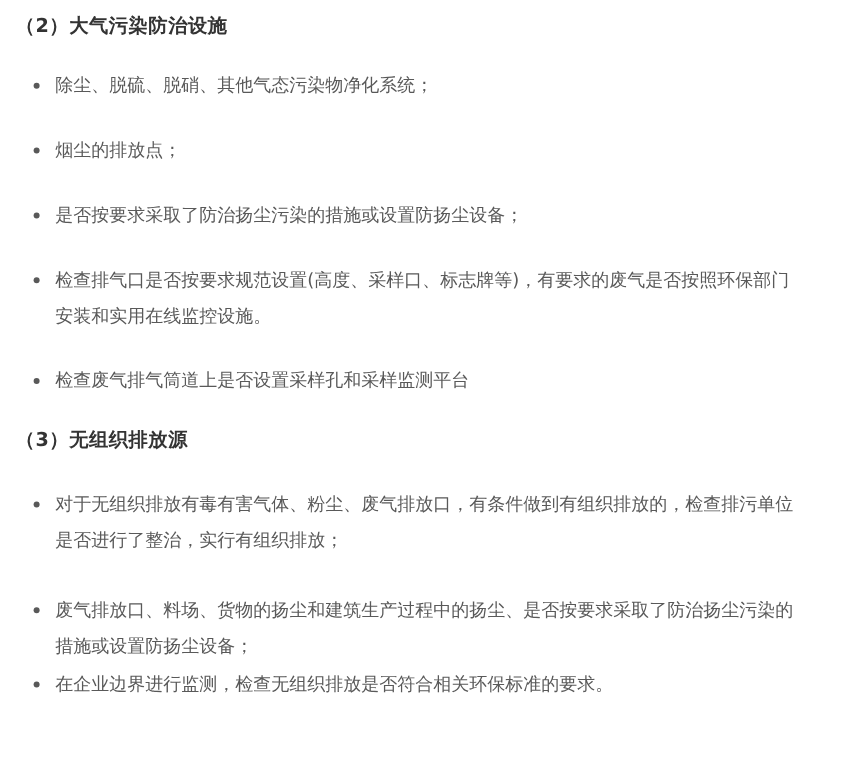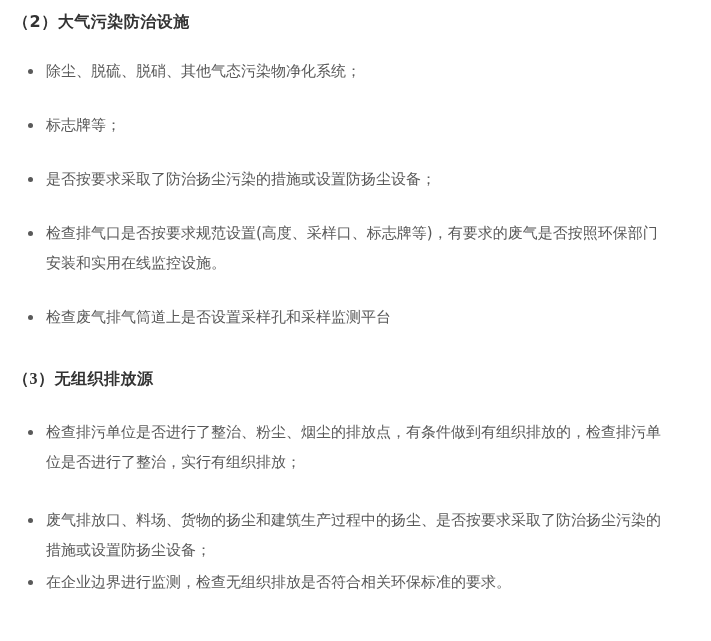--- a/index.html
+++ b/index.html
@@ -19,22 +19,21 @@
   }
   .section-heading {
     margin: 0;
     font-size: 16px;
     line-height: 20px;
     font-weight: bold;
     color: #333333;
     letter-spacing: 0.5px;
   }
   .section-heading.second {
-    margin-top: 13px;
-    font-family: Liberation Serif, serif;
+    margin-top: 1px;
   }
   ul.bullet-list {
     list-style: none;
     margin: 24px 16px 0 0;
     padding: 0;
   }
   ul.bullet-list.second {
     margin-top: 28px;
   }
   ul.bullet-list li {
@@ -68,42 +67,42 @@
 
   <h2 class="section-heading">（2）大气污染防治设施</h2>
 
   <ul class="bullet-list">
     <li>
       <span class="bullet-dot"></span>
       <span>除尘、脱硫、脱硝、其他气态污染物净化系统；</span>
     </li>
     <li>
       <span class="bullet-dot"></span>
-      <span>标志牌等；</span>
+      <span>烟尘的排放点；</span>
     </li>
     <li>
       <span class="bullet-dot"></span>
       <span>是否按要求采取了防治扬尘污染的措施或设置防扬尘设备；</span>
     </li>
     <li>
       <span class="bullet-dot"></span>
       <span>检查排气口是否按要求规范设置(高度、采样口、标志牌等)，有要求的废气是否按照环保部门安装和实用在线监控设施。</span>
     </li>
     <li>
       <span class="bullet-dot"></span>
       <span>检查废气排气筒道上是否设置采样孔和采样监测平台</span>
     </li>
   </ul>
 
   <h2 class="section-heading second">（3）无组织排放源</h2>
 
   <ul class="bullet-list second">
     <li>
       <span class="bullet-dot"></span>
-      <span>检查排污单位是否进行了整治、粉尘、烟尘的排放点，有条件做到有组织排放的，检查排污单位是否进行了整治，实行有组织排放；</span>
+      <span>对于无组织排放有毒有害气体、粉尘、废气排放口，有条件做到有组织排放的，检查排污单位是否进行了整治，实行有组织排放；</span>
     </li>
     <li class="tight">
       <span class="bullet-dot"></span>
       <span>废气排放口、料场、货物的扬尘和建筑生产过程中的扬尘、是否按要求采取了防治扬尘污染的措施或设置防扬尘设备；</span>
     </li>
     <li>
       <span class="bullet-dot"></span>
       <span>在企业边界进行监测，检查无组织排放是否符合相关环保标准的要求。</span>
     </li>
   </ul>

